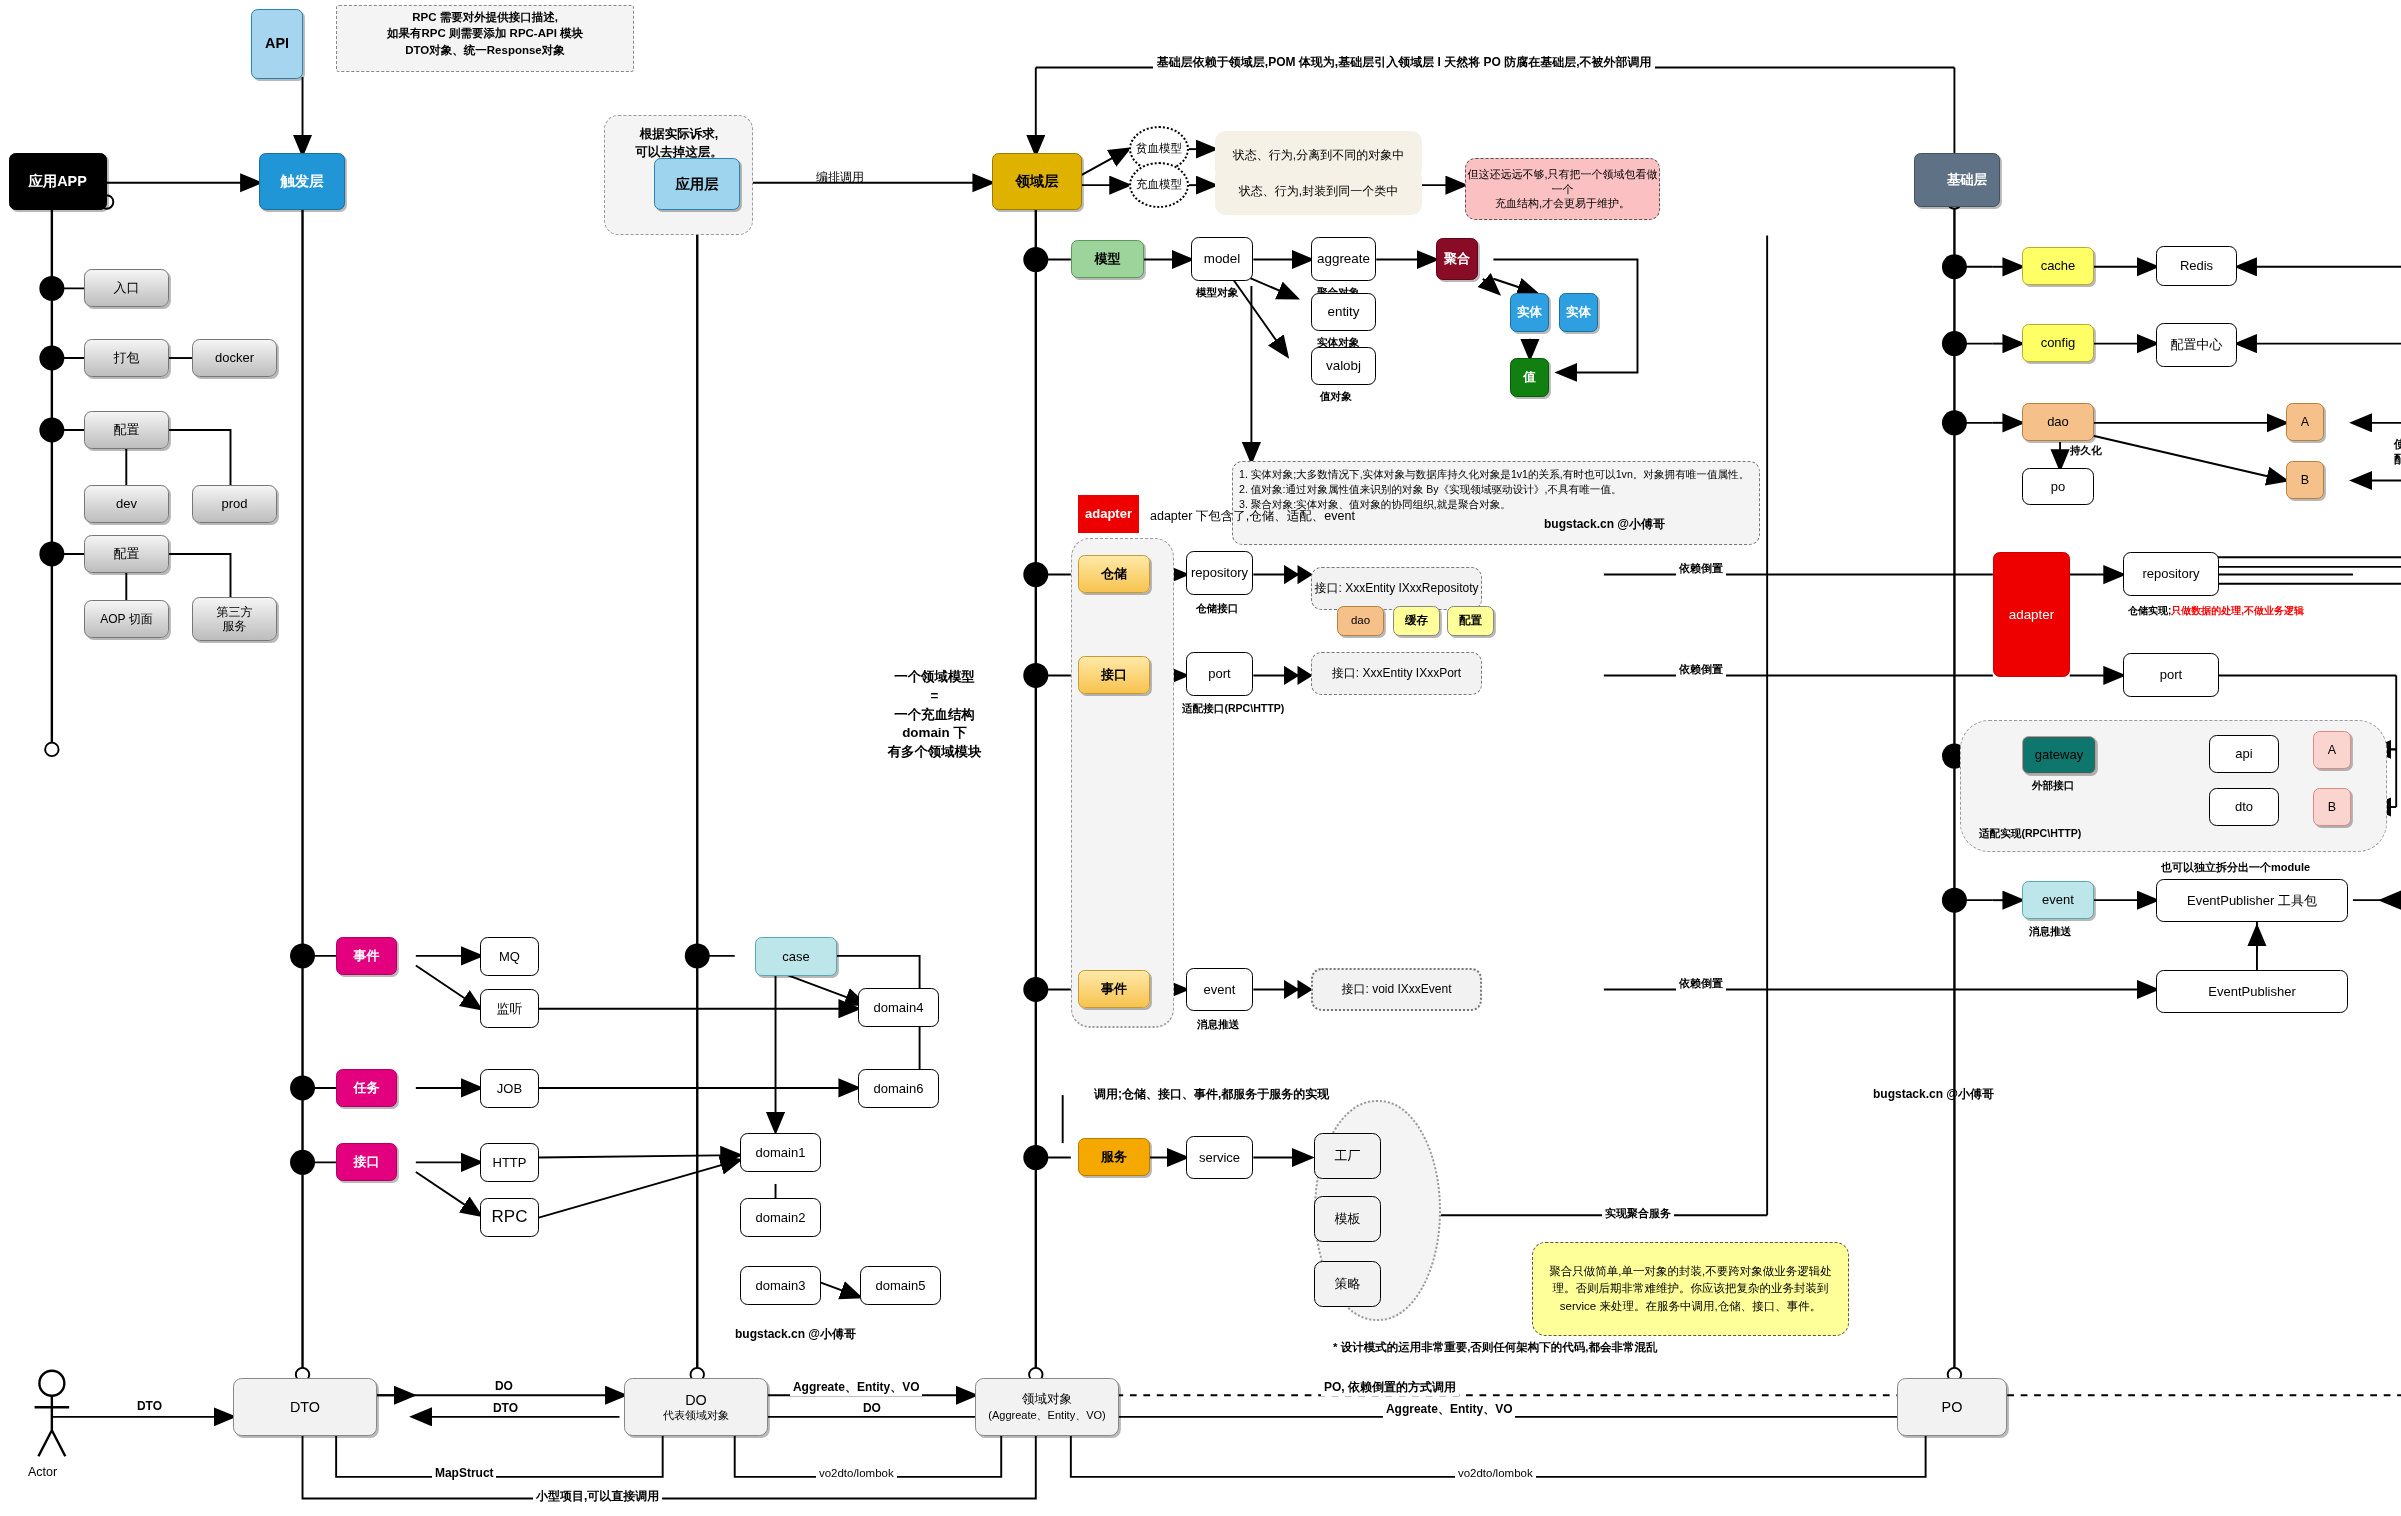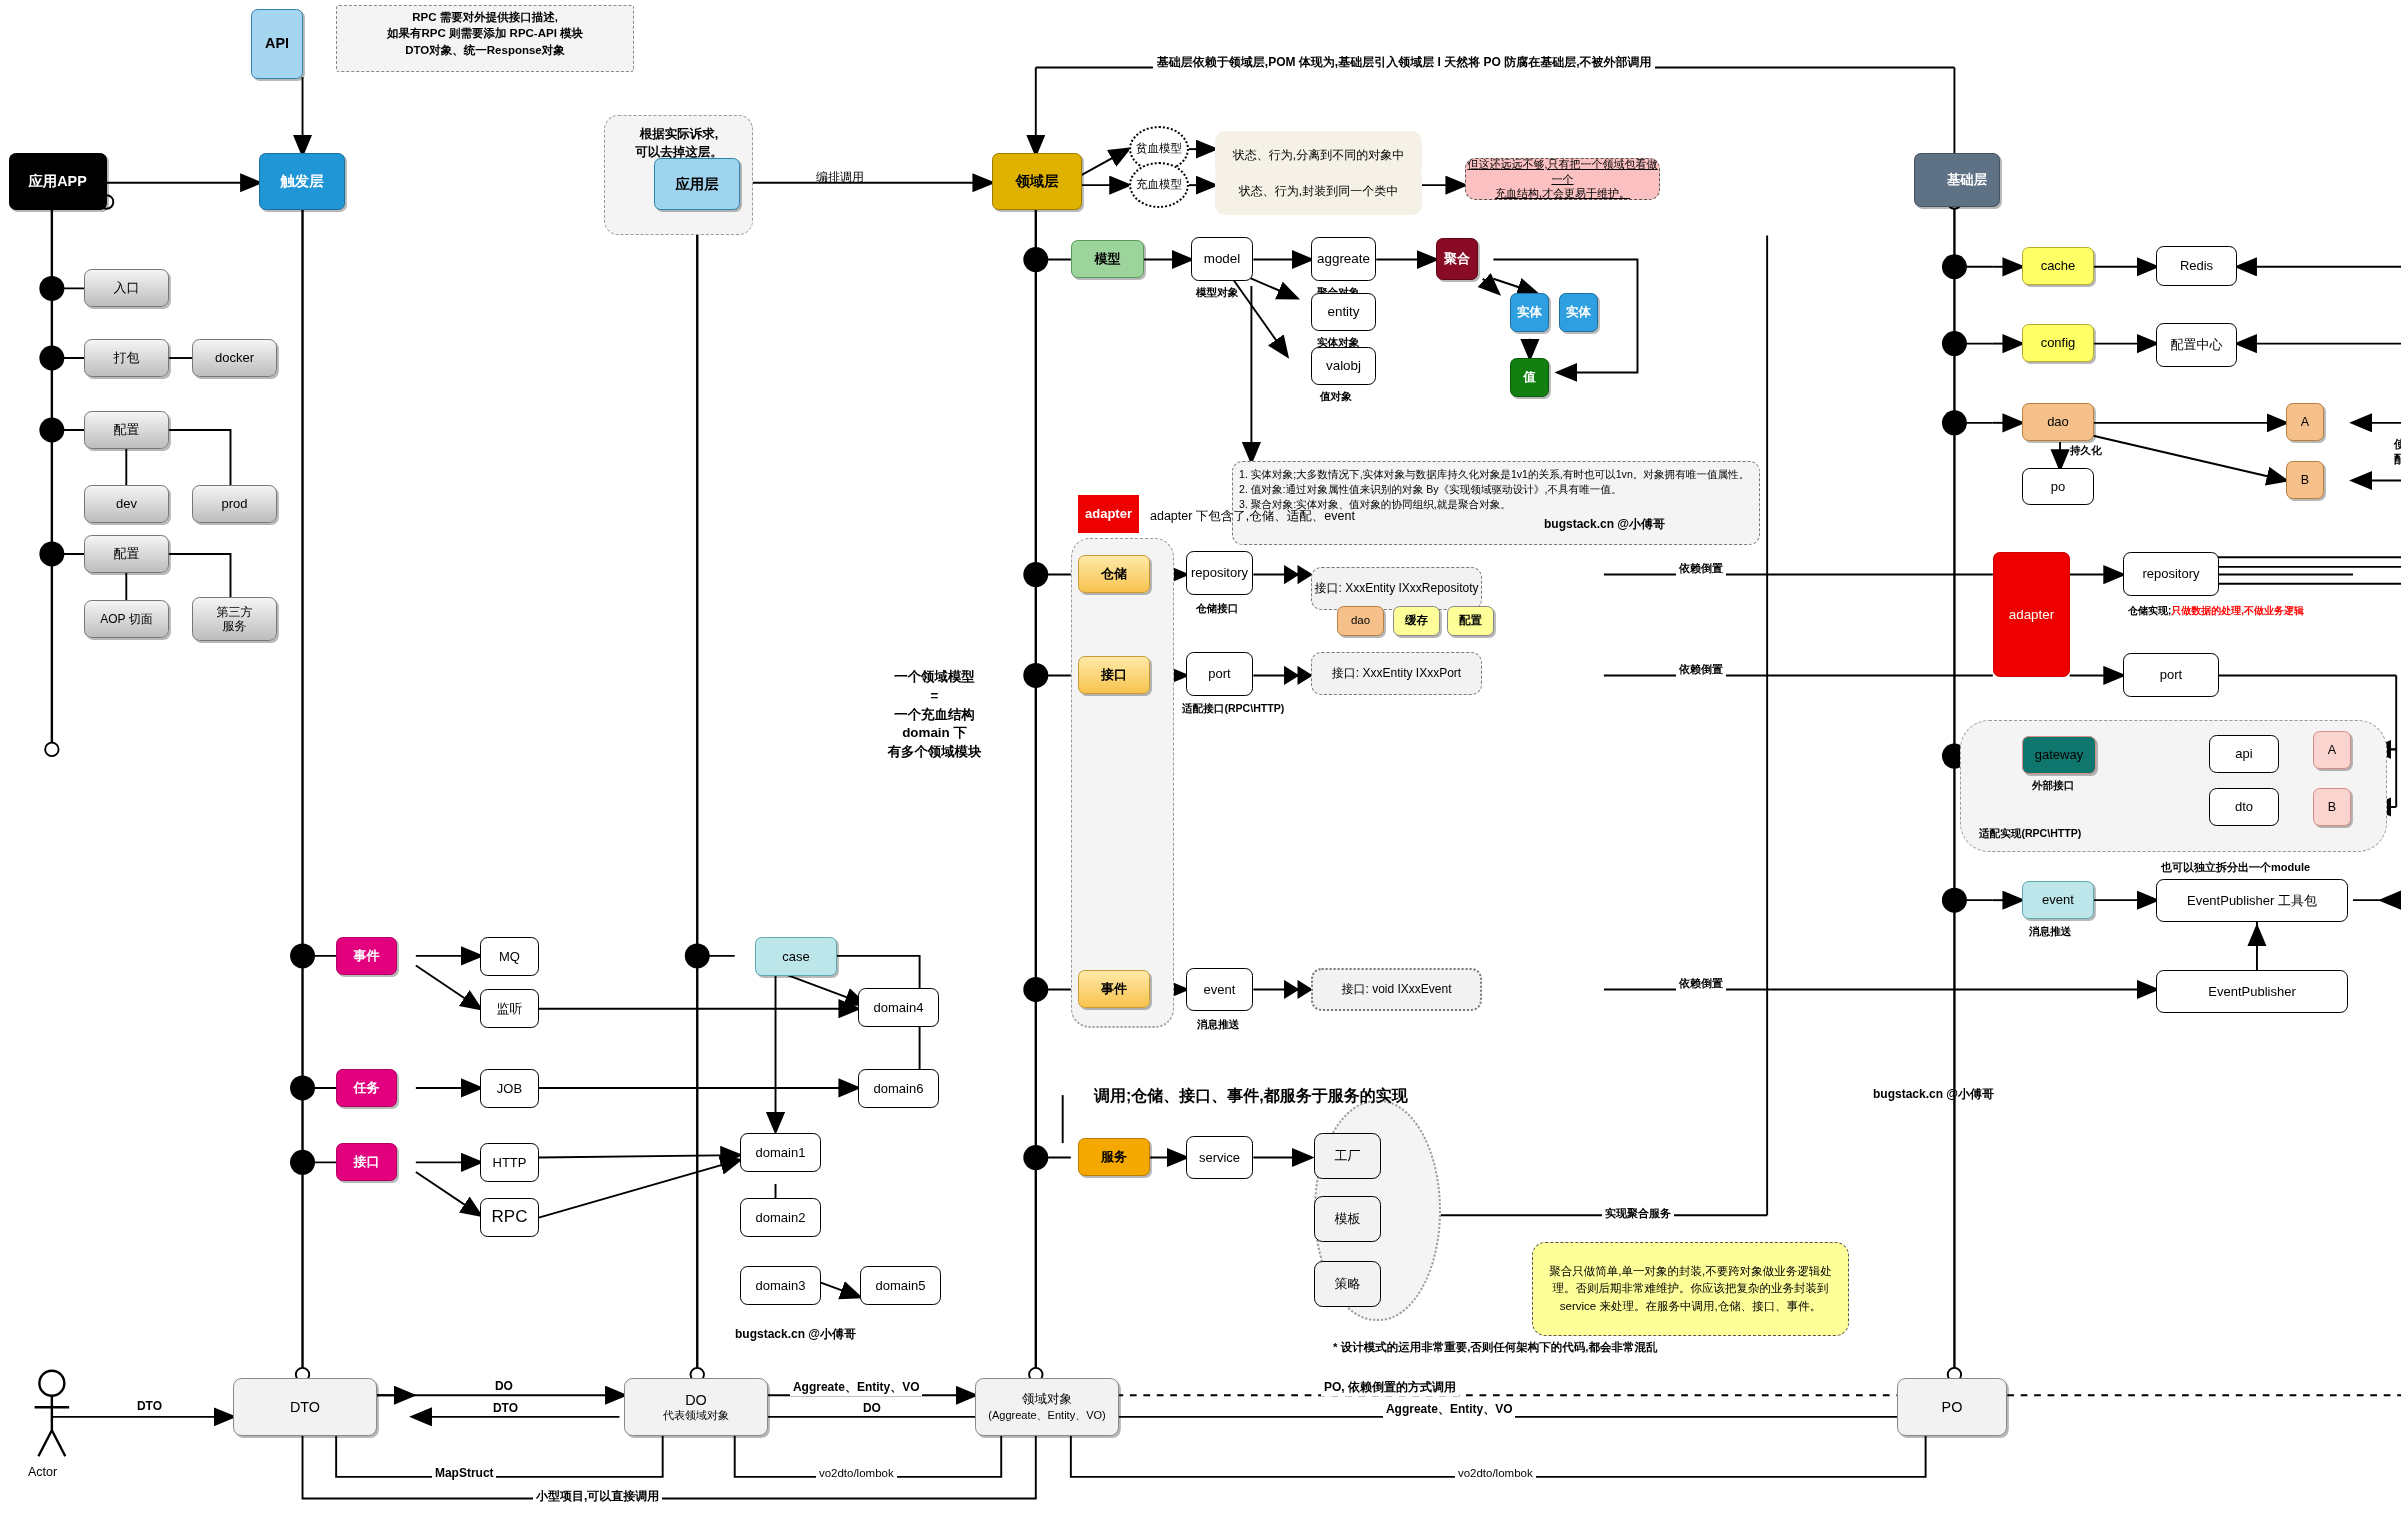--- a/index.html
+++ b/index.html
@@ -289,21 +289,21 @@
   </div>
   <div class="node rr" style="left:1215px;top:131px;width:207px;height:48px;background:#f5f1e6;border:none;border-radius:10.6px;font-size:12px;font-weight:400;">
     <span>状态、行为,分离到不同的对象中</span>
   </div>
   <div class="node" style="left:1129px;top:162px;width:60px;height:46px;background:#fff;border:2.4px dotted #000;border-radius:50%;font-size:11.5px;font-weight:400;">
     <span>充血模型</span>
   </div>
   <div class="node rr" style="left:1215px;top:167px;width:207px;height:48px;background:#f5f1e6;border:none;border-radius:10.6px;font-size:12px;font-weight:400;">
     <span>状态、行为,封装到同一个类中</span>
   </div>
-  <div class="node rr" style="left:1465px;top:158px;width:195px;height:42px;background:#fac0c2;border:1.9px dashed #555;border-radius:10.6px;font-size:11px;font-weight:400;white-space:pre-line;line-height:1.35;text-decoration:underline;">
+  <div class="node rr" style="left:1465px;top:158px;width:195px;height:62px;background:#fac0c2;border:1.9px dashed #555;border-radius:10.6px;font-size:11px;font-weight:400;white-space:pre-line;line-height:1.35;">
     <span>但这还远远不够,只有把一个领域包看做一个
 充血结构,才会更易于维护。</span>
   </div>
 
   <div class="node rr shadow plain" style="left:84px;top:269px;width:85px;height:38px;background:linear-gradient(#f5f5f5,#bdbdbd);border:1.4px solid #777;font-size:13px;font-weight:400;">
     <span>入口</span>
     </div>
   <div class="node rr shadow plain" style="left:84px;top:339px;width:85px;height:38px;background:linear-gradient(#f5f5f5,#bdbdbd);border:1.4px solid #777;font-size:13px;font-weight:400;">
     <span>打包</span>
     </div>
@@ -468,21 +468,21 @@
     </div>
   <div class="node rr plain" style="left:1186px;top:968px;width:67px;height:43px;font-size:13px;">
     <span>event</span>
     </div>
   <div class="lbl" style="left:1197px;top:1018px;font-size:10.6px;">消息推送</div>
   <div class="node rr" style="left:1311px;top:968px;width:171px;height:43px;background:#f2f2f2;border:2.4px dotted #777;border-radius:10.6px;font-size:12px;font-weight:400;">
     <span>接口: void IXxxEvent</span>
     </div>
   <div class="lbl" style="left:1676px;top:976px;font-size:11px;background:#fff;padding:0 2.9px;">依赖倒置</div>
 
-  <div class="lbl" style="left:1094px;top:1086px;font-size:16px;">调用;仓储、接口、事件,都服务于服务的实现</div>
+  <div class="lbl" style="left:1094px;top:1086px;font-size:12px;">调用;仓储、接口、事件,都服务于服务的实现</div>
   <div class="node rr shadow" style="left:1078px;top:1138px;width:72px;height:38px;background:#f5a800;border:1.4px solid #b87c00;color:#000;font-size:13px;">
     <span>服务</span>
     </div>
   <div class="node rr plain" style="left:1186px;top:1136px;width:67px;height:43px;font-size:13px;">
     <span>service</span>
     </div>
   <div class="node rr" style="left:1314px;top:1133px;width:67px;height:46px;background:#f2f2f2;border:1.9px solid #000;border-radius:8.6px;font-size:13px;font-weight:400;">
     <span>工厂</span>
     </div>
   <div class="node rr" style="left:1314px;top:1196px;width:67px;height:46px;background:#f2f2f2;border:1.9px solid #000;border-radius:8.6px;font-size:13px;font-weight:400;">

